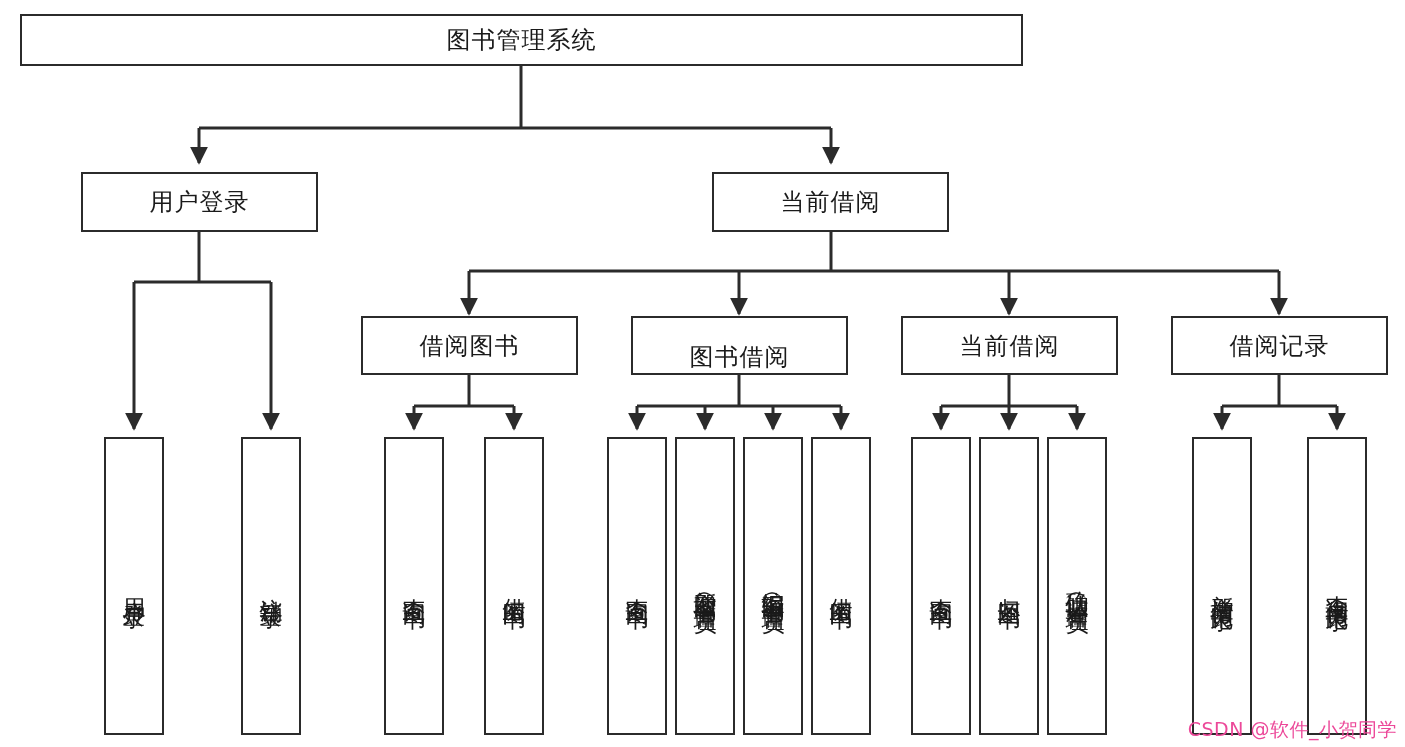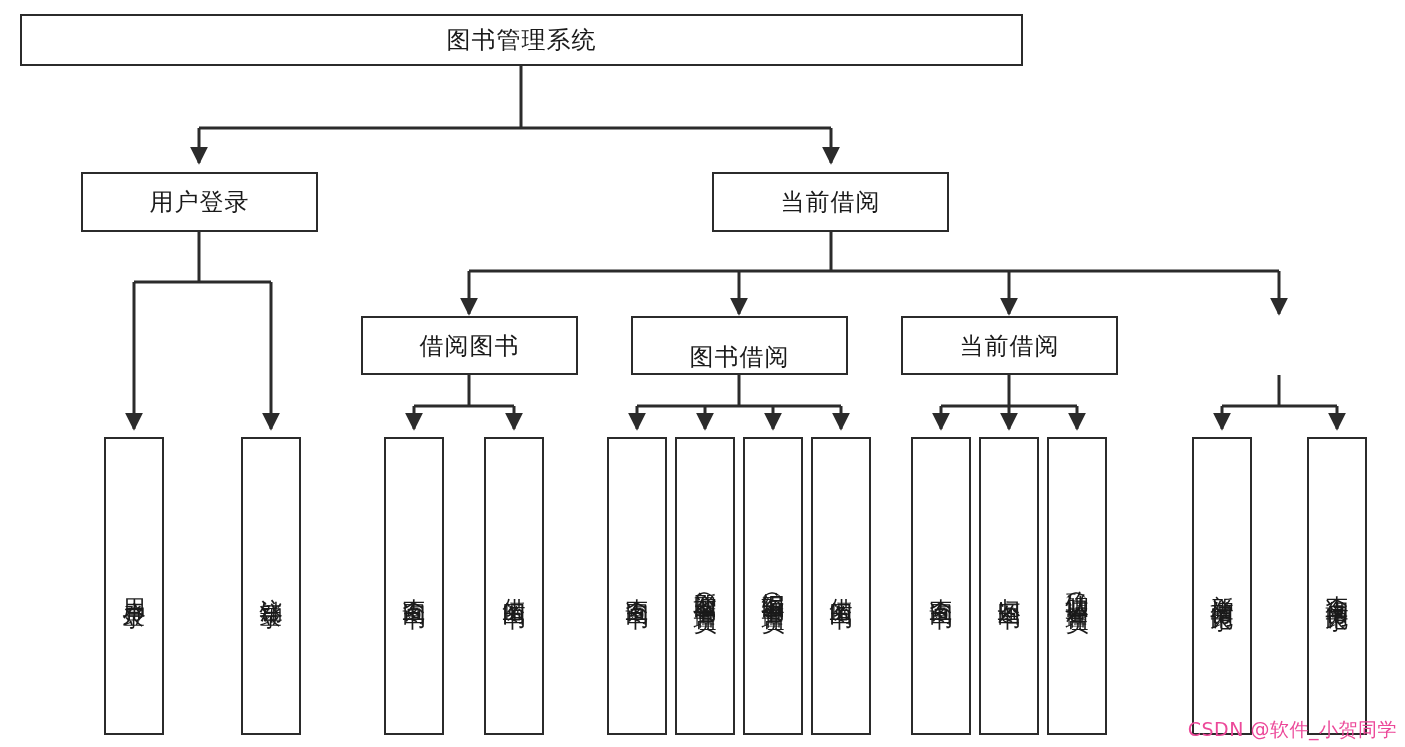--- a/index.html
+++ b/index.html
@@ -131,20 +131,23 @@
 
   <div class="node h-node" style="left:361px; top:316px; width:217px; height:59px;">
     <span>借阅图书</span>
   </div>
   <div class="node h-node" style="left:631px; top:316px; width:217px; height:59px;align-items:flex-end;">
     <span>图书借阅</span>
   </div>
   <div class="node h-node" style="left:901px; top:316px; width:217px; height:59px;text-align:right;">
     <span>当前借阅</span>
   </div>
+  <div class="node h-node" style="left:1171px; top:316px; width:217px; height:59px;">
+    <span>借阅记录</span>
+  </div>
 
   <div class="node v-node" style="left:104px; top:437px; width:60px; height:298px;">
     <span class="vlabel">用户登录</span>
   </div>
   <div class="node v-node" style="left:241px; top:437px; width:60px; height:298px;">
     <span class="vlabel">注销登录</span>
   </div>
 
   <div class="node v-node" style="left:384px; top:437px; width:60px; height:298px;">
     <span class="vlabel">查询图书</span>

